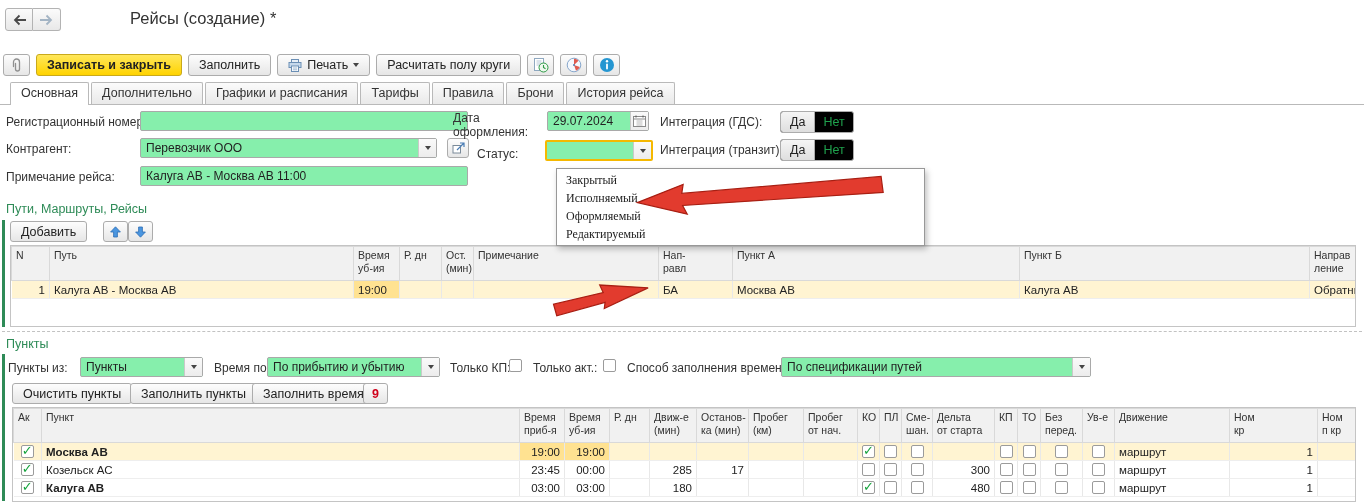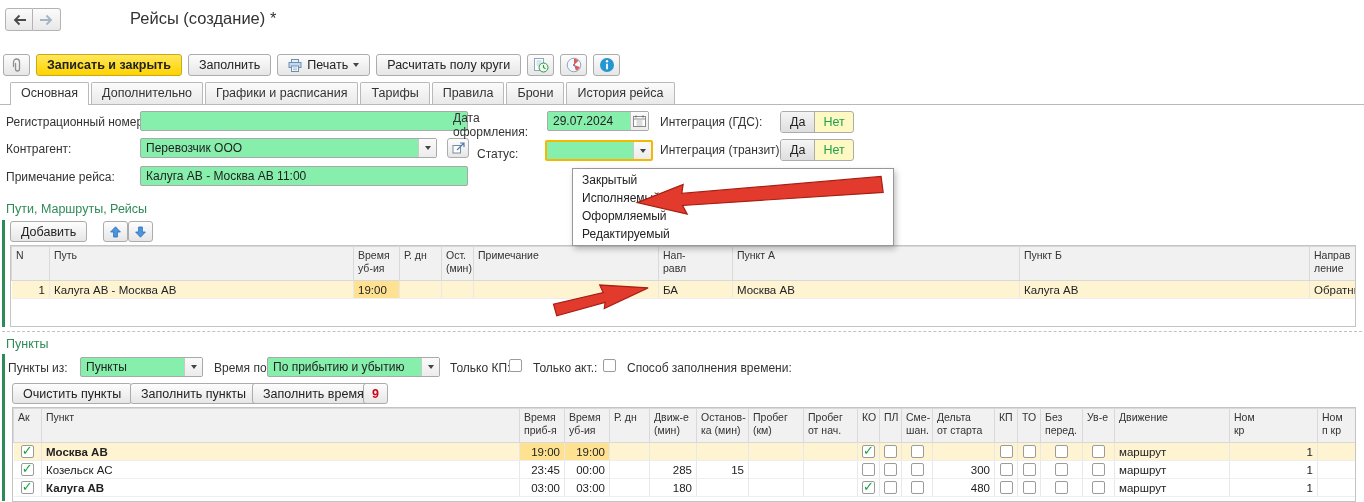--- a/index.html
+++ b/index.html
@@ -35,27 +35,27 @@
   .field { position:absolute; height:20px; border:1px solid #A9A9A9; border-radius:2px; background:#86efac;
            display:flex; align-items:center; font-size:12px; }
   .field .val { flex:1; padding:0 5px; white-space:nowrap; overflow:hidden; }
   .field .drop { width:18px; height:100%; display:flex; align-items:center; justify-content:center;
                  border-left:1px solid #C9C9C9; background:linear-gradient(#FAFAFA,#ECECEC); }
   .status-field { border:2px solid #F5B800; height:21px; }
   .sq-btn { position:absolute; width:22px; height:20px; display:flex; align-items:center; justify-content:center;
             background:linear-gradient(#FDFDFD,#E6E6E6); border:1px solid #ACACAC; border-radius:3px; }
 
   .yn { position:absolute; display:flex; height:22px; border:1px solid #ACACAC; border-radius:3px;
-        overflow:hidden; background:#fef9c3; font-size:12.5px; }
+        overflow:hidden; background:#000000; font-size:12.5px; }
   .yn .yes { padding:0 9px; display:flex; align-items:center; background:linear-gradient(#F5F5F5,#DEDEDE);
              border-right:1px solid #ACACAC; color:#222; }
   .yn .no { padding:0 8px; display:flex; align-items:center; color:#1FA14D; }
 
-  .popup { position:absolute; left:572px; top:168px; width:322px; background:#fff; border:1px solid #989898;
-           box-shadow:2px 3px 6px rgba(0,0,0,.25); z-index:6; padding:2px 0; }
+  .popup { position:absolute; left:556px; top:168px; width:369px; background:#fff; border:1px solid #989898;
+           box-shadow:2px 3px 6px rgba(0,0,0,.25); z-index:6; padding:2px 0;font-family:Liberation Serif, serif; }
   .opt { height:18px; line-height:18px; padding:0 9px; font-size:12px; color:#222; white-space:nowrap; }
 
   .sec-title { position:absolute; color:#2E8B57; font-size:12.5px; }
   .vbar { position:absolute; width:3px; background:#2E8B57; }
   .sep { position:absolute; top:331px; left:2px; width:1360px; border-top:1px dashed #C2C2C2; }
 
   .gridwrap { position:absolute; background:#fff; border:1px solid #C4C4C4; overflow:hidden; }
   .grid { border-collapse:collapse; table-layout:fixed; width:100%; font-size:11.5px; }
   .grid th { background:#F1F1F1; border:1px solid #D9D9D9; font-weight:normal; font-size:10.5px; color:#333;
              text-align:left; padding:2px 4px; vertical-align:top; height:34px; line-height:1.25; }
@@ -296,20 +296,26 @@
     <span class="val">По прибытию и убытию</span>
     <span class="drop">
         <span class="caret"></span>
       </span>
   </div>
   <div class="lbl" style="left:450px;top:361px;">Только КП:</div>
   <span class="cb cb-abs" style="left:509px;top:359px;"></span>
   <div class="lbl" style="left:533px;top:361px;">Только акт.:</div>
   <span class="cb cb-abs" style="left:603px;top:359px;"></span>
   <div class="lbl" style="left:627px;top:361px;">Способ заполнения времени:</div>
+  <div class="field" style="left:781px;top:357px;width:310px;">
+    <span class="val">По спецификации путей</span>
+    <span class="drop">
+        <span class="caret"></span>
+      </span>
+  </div>
 
   <span class="btn" style="position:absolute;left:12px;top:383px;height:21px;">Очистить пункты</span>
   <span class="btn" style="position:absolute;left:130px;top:383px;height:21px;">Заполнить пункты</span>
   <span class="btn" style="position:absolute;left:252px;top:383px;height:21px;">Заполнить время</span>
   <span class="btn btn-9" style="position:absolute;left:363px;top:383px;height:21px;">9</span>
 
   <div class="gridwrap" style="left:12px;top:407px;width:1344px;height:95px;">
     <table class="grid">
       <colgroup>
         <col style="width:28px">
@@ -389,21 +395,21 @@
         <td class="num">1</td>
         <td class="num"></td>
       </tr>
       <tr>
         <td class="ctr"><span class="cb checked"></span></td>
         <td>Козельск АС</td>
         <td class="num">23:45</td>
         <td class="num">00:00</td>
         <td class="num"></td>
         <td class="num">285</td>
-        <td class="num">15</td>
+        <td class="num">17</td>
         <td class="num"></td>
         <td class="num"></td>
         <td class="ctr"><span class="cb"></span></td>
         <td class="ctr"><span class="cb"></span></td>
         <td class="ctr"><span class="cb"></span></td>
         <td class="num">300</td>
         <td class="ctr"><span class="cb"></span></td>
         <td class="ctr"><span class="cb"></span></td>
         <td class="ctr"><span class="cb"></span></td>
         <td class="ctr"><span class="cb"></span></td>

